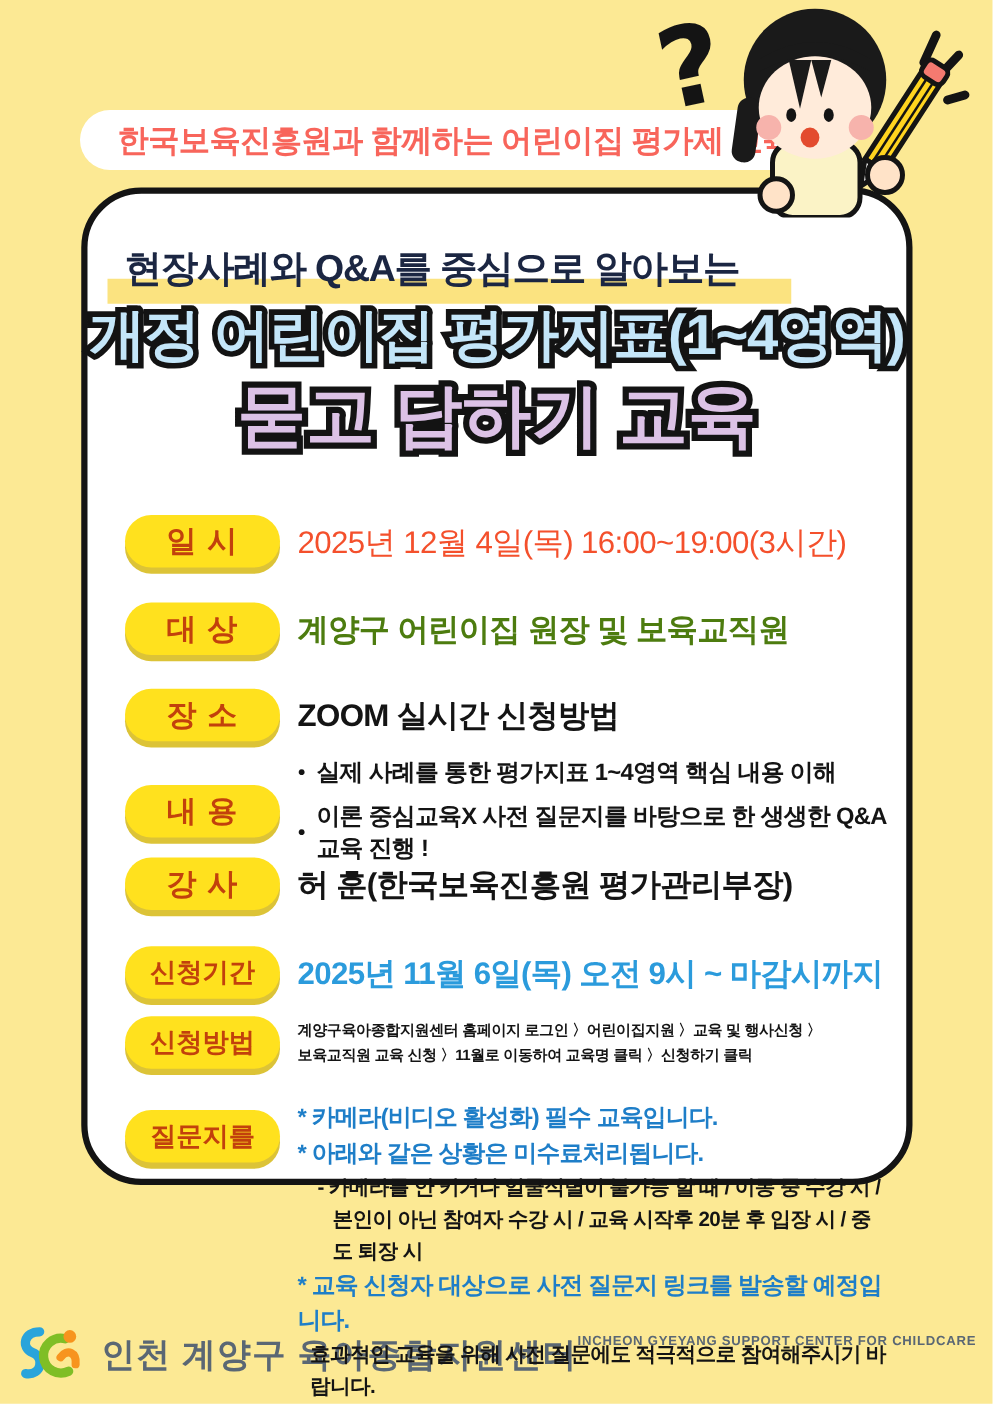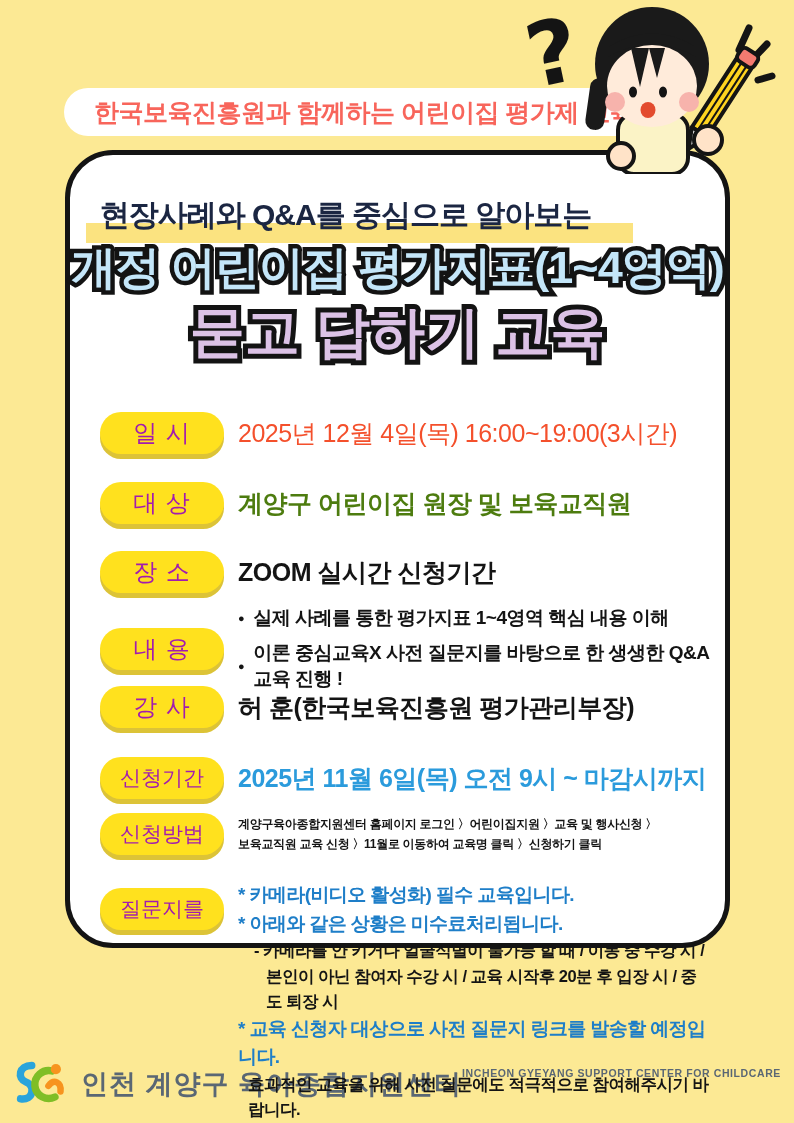--- a/index.html
+++ b/index.html
@@ -102,21 +102,21 @@
     display: flex;
     align-items: center;
   }
   .pill {
     flex: 0 0 124px;
     width: 124px; height: 42px;
     background: #FFE11E;
     border-radius: 22px;
     box-shadow: 0 5px 0 #DCC337;
     display: flex; align-items: center; justify-content: center;
-    font-weight: 400; color: #a21caf;
+    font-weight: 700; color: #c2410c;
     margin-right: 14px;
   }
   .pill.big { font-size: 24px; letter-spacing: 1px; }
   .pill.small { font-size: 21px; letter-spacing: 0px; }
   .val { font-size: 25px; letter-spacing: -0.5px; }
   .v-red  { color: #F4502C; font-weight: 400; }
   .v-blue { color: #4d7c0f; font-weight: 800; }
   .v-black{ color: #141414; font-weight: 700; }
   .v-sky  { color: #2B9BDC; font-weight: 800; }
 
@@ -240,21 +240,21 @@
       <div class="val v-red">2025년 12월 4일(목) 16:00~19:00(3시간)</div>
     </div>
 
     <div class="row row-target">
       <div class="pill big">대  상</div>
       <div class="val v-blue">계양구 어린이집 원장 및 보육교직원</div>
     </div>
 
     <div class="row row-place">
       <div class="pill big">장  소</div>
-      <div class="val v-black">ZOOM 실시간 신청기간</div>
+      <div class="val v-black">ZOOM 실시간 신청방법</div>
     </div>
 
     <div class="row row-content">
       <div class="pill big">내  용</div>
       <div class="bullets">
         <div class="bullet-line">
           <span class="bullet-dot">●</span>
           <span>실제 사례를 통한 평가지표 1~4영역 핵심 내용 이해</span>
         </div>
         <div class="bullet-line">

